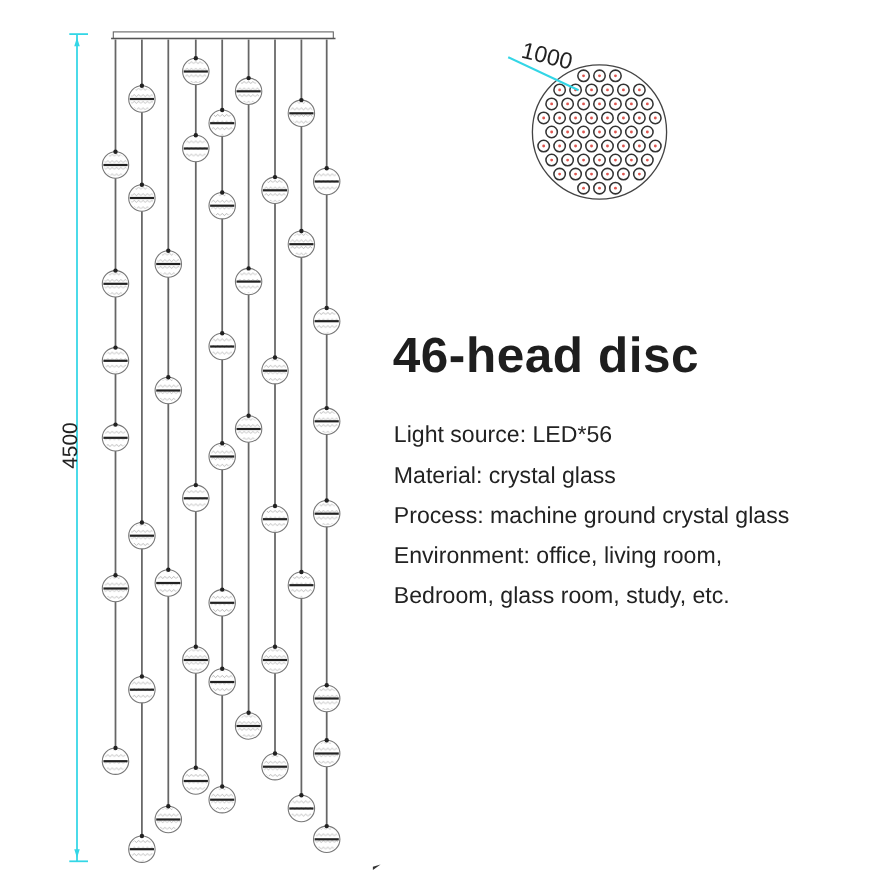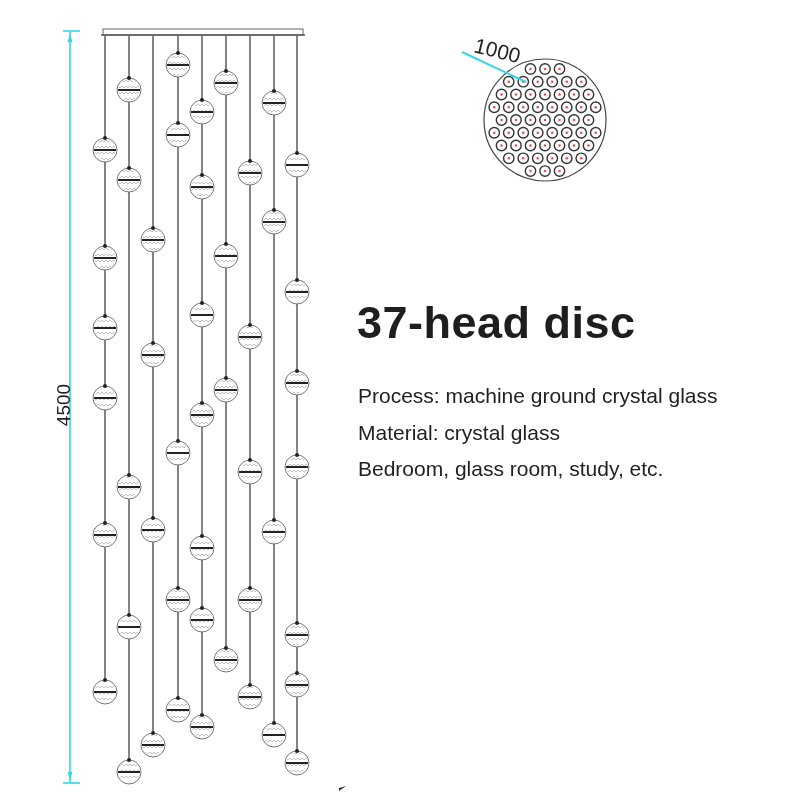--- a/index.html
+++ b/index.html
@@ -453,19 +453,21 @@
       <circle cx="545" cy="171.04" r="5.2" fill="none" stroke="#333" stroke-width="1.4"></circle>
       <circle cx="545" cy="171.04" r="1.3" fill="#e0554f"></circle>
       <circle cx="559.5" cy="171.04" r="5.2" fill="none" stroke="#333" stroke-width="1.4"></circle>
       <circle cx="559.5" cy="171.04" r="1.3" fill="#e0554f"></circle>
       <line x1="462" y1="52" x2="526" y2="82" stroke="#33d6e6" stroke-width="2"></line>
     </g>
   <text id="disc-label" x="0" y="0" transform="translate(473,52) rotate(14)" font-family="Liberation Sans, sans-serif" font-size="21" fill="#222">1000</text>
   <path d="M339 788 L346 786 L339 791 Z" fill="#333"></path>
 </svg>
 
-<div class="title">37-head disc</div>
+<div class="title">46-head disc</div>
 
 <div class="specs">
+  <div>Light source: LED*56</div>
+  <div>Material: crystal glass</div>
   <div>Process: machine ground crystal glass</div>
-  <div>Material: crystal glass</div>
+  <div>Environment: office, living room,</div>
   <div>Bedroom, glass room, study, etc.</div>
 </div>
 
 </body></html>

